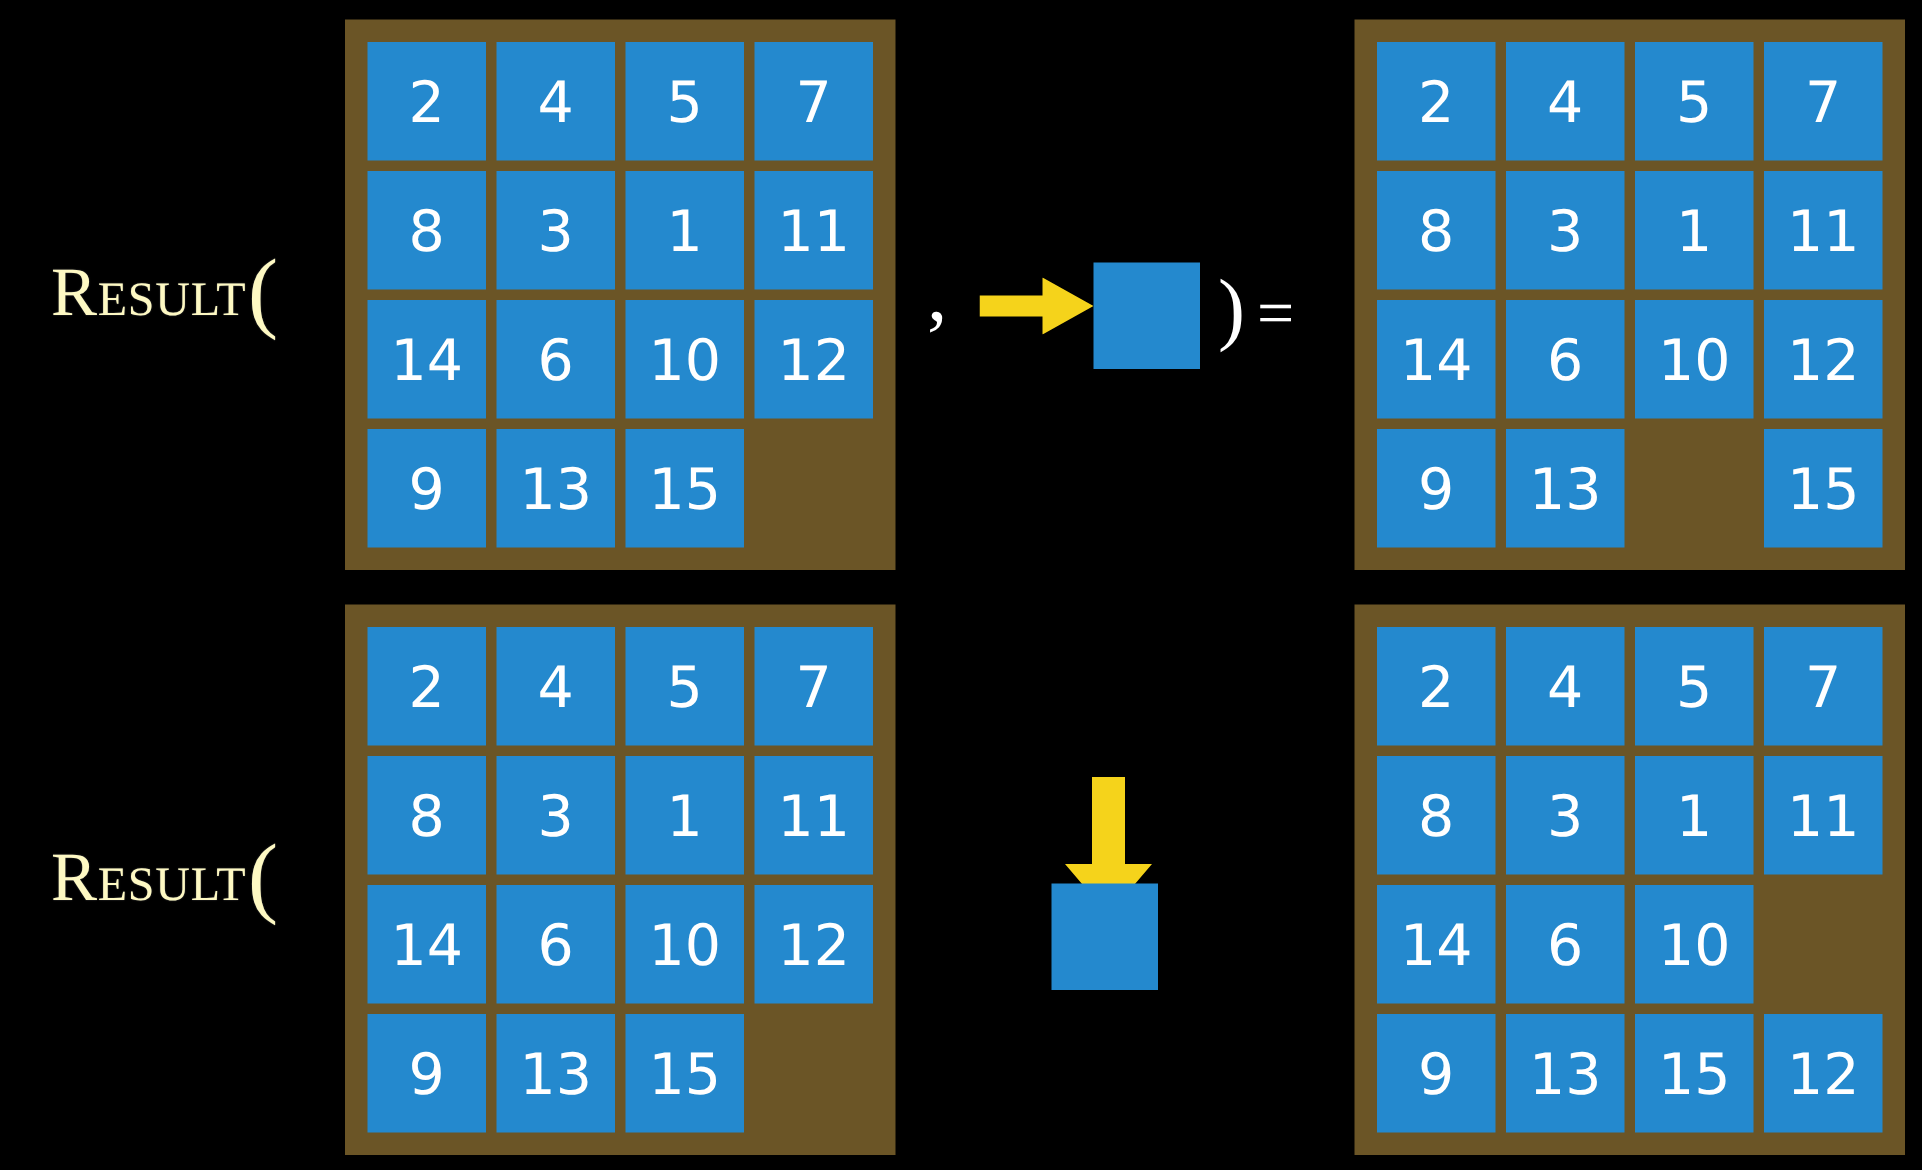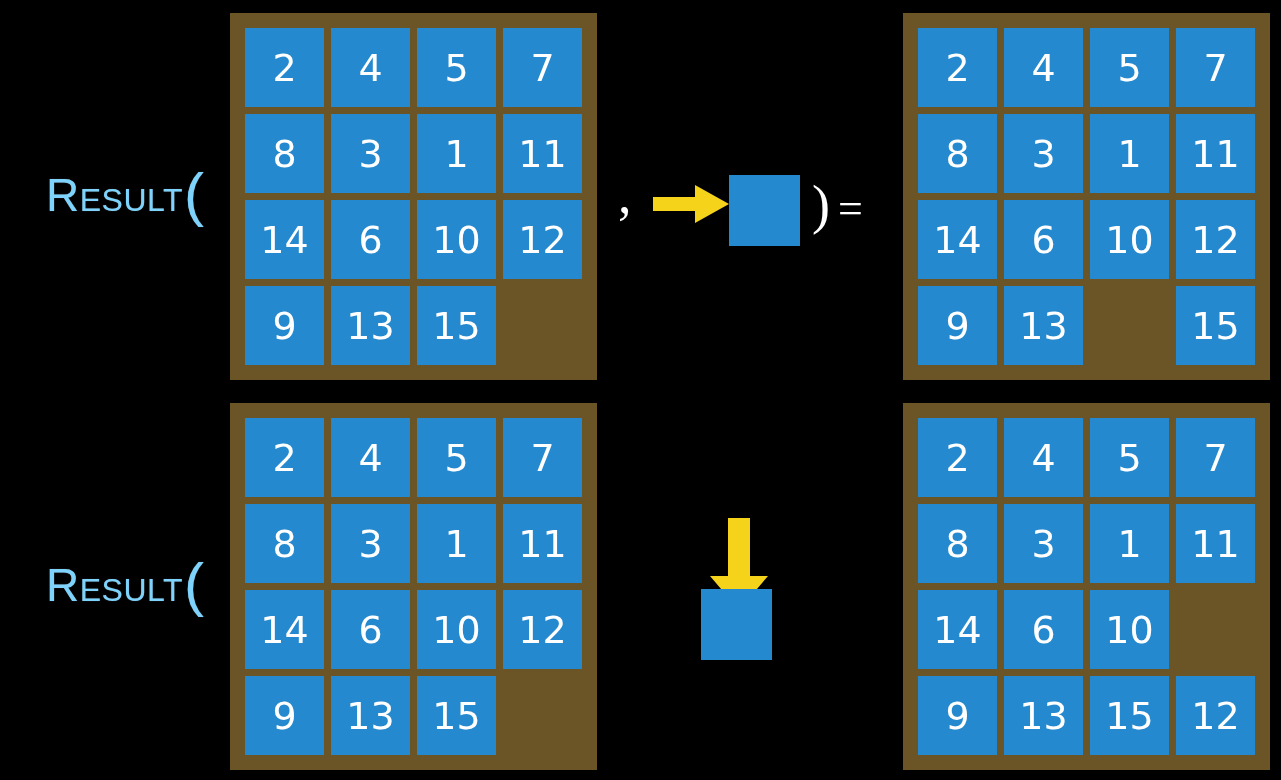--- a/index.html
+++ b/index.html
@@ -28,25 +28,25 @@
     left: 0;
     width: 1281px;
     height: 390px;
   }
   .row-1 { top: 0; }
   .row-2 { top: 390px; }
 
   
   .result-label {
     position: absolute;
-    left: 46px;
+    left: 34px;
     top: 50%;
     transform: translateY(-50%);
-    color: #7dd3fc;
-    font-family: Liberation Sans, sans-serif;
+    color: #fef9c3;
+    font-family: Liberation Serif, serif;
     font-size: 46px;
     font-variant: small-caps;
     letter-spacing: 0.5px;
     white-space: nowrap;
     line-height: 1;
     text-shadow: 0 0 1px rgba(255,255,255,0.35);
   }
   .result-label .paren {
     font-variant: normal;
     font-size: 60px;

